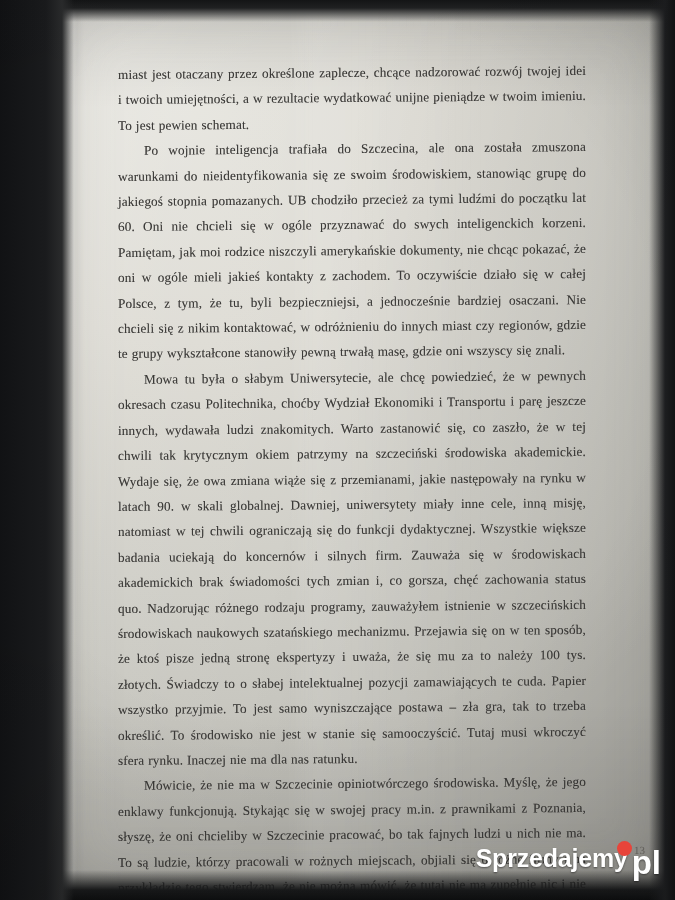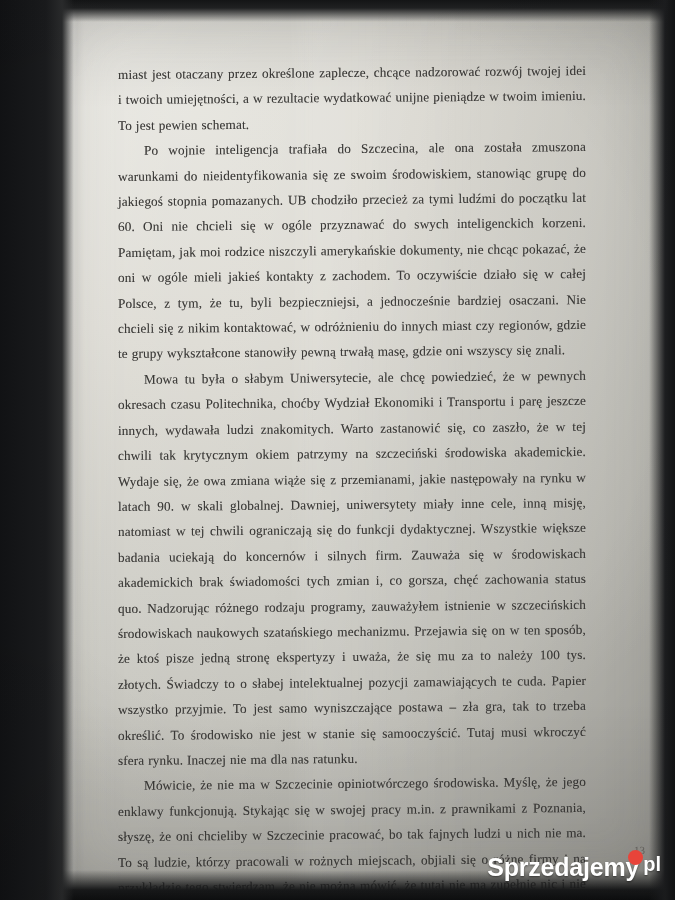--- a/index.html
+++ b/index.html
@@ -124,21 +124,21 @@
     display: inline-block;
     width: 15px;
     height: 15px;
     border-radius: 50%;
     background: #e8443a;
     margin-left: -11px;
     margin-top: -3px;
     vertical-align: top;
   }
   #watermark .wm-suffix {
-    font-size: 20px;
+    font-size: 33px;
     font-weight: 700;
     color: #ffffff;
     text-shadow: 0 1px 2px rgba(0,0,0,0.45);
   }
   
   #vignette {
     position: absolute;
     inset: 0;
     z-index: 6;
     pointer-events: none;

